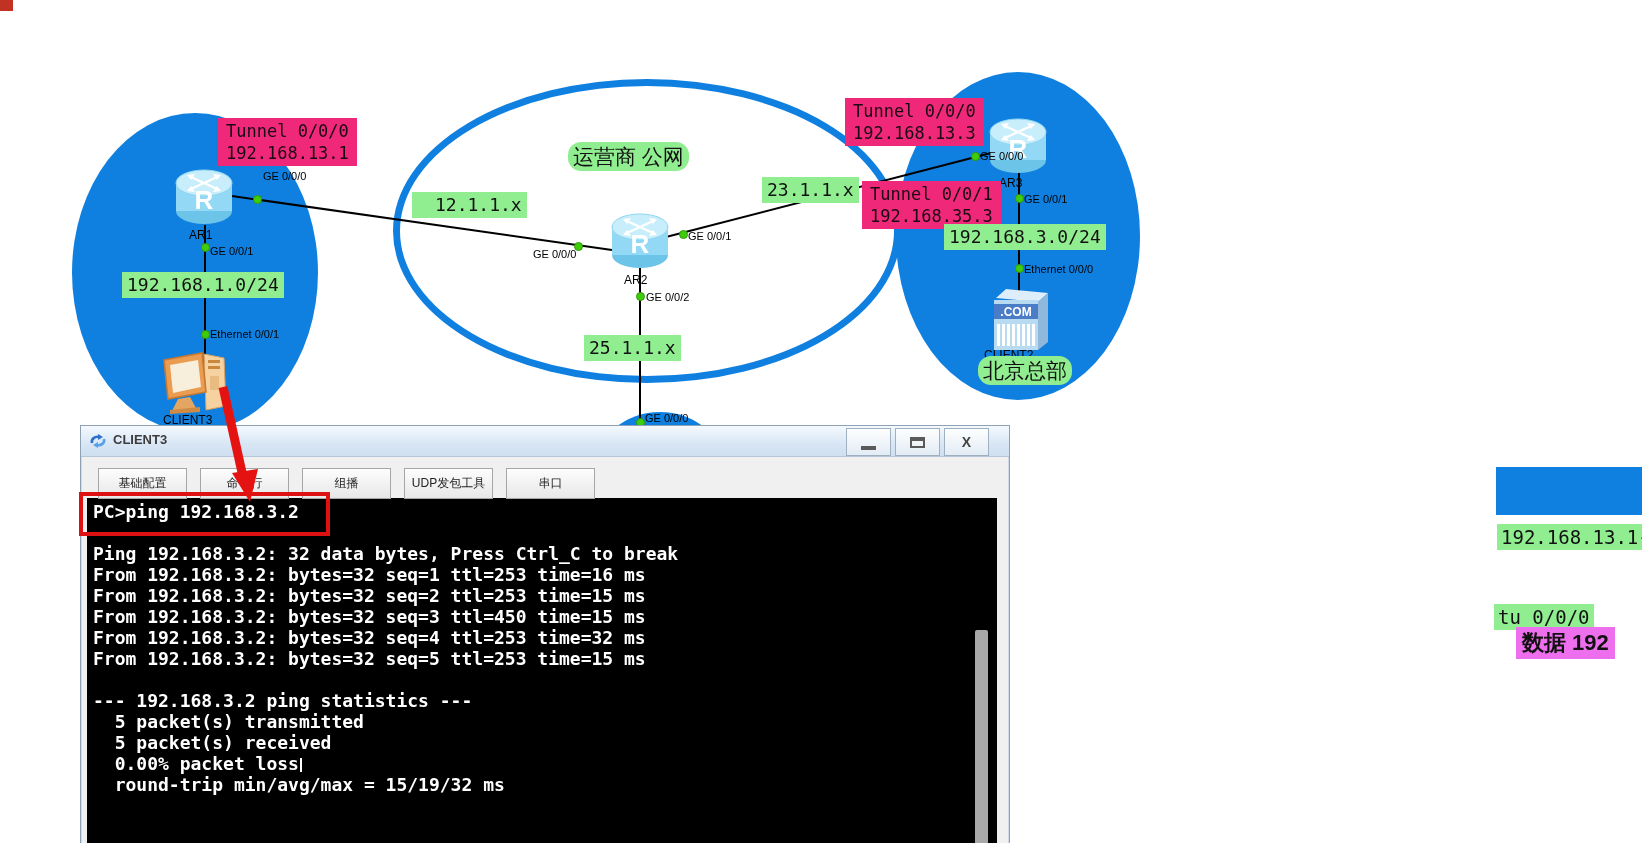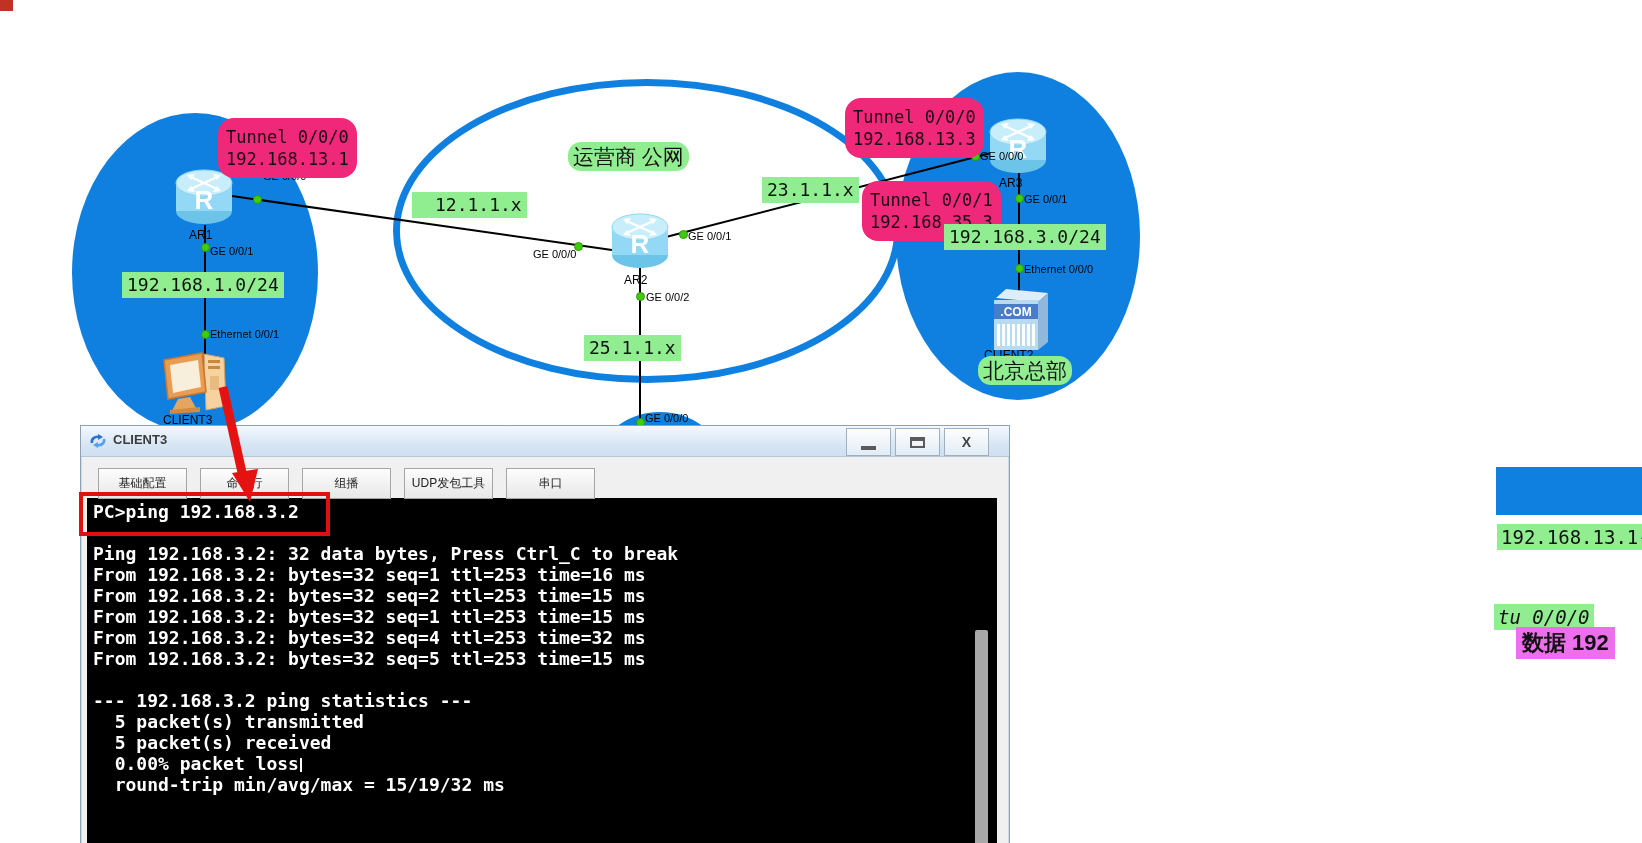--- a/index.html
+++ b/index.html
@@ -9,21 +9,21 @@
   .ellipse{position:absolute;border-radius:50%;}
   .ellipse.fill{background:var(--region-fill);}
   .ellipse.outline{background:#fff;border:7px solid var(--region-fill);}
   
   .netlabel{position:absolute;background:var(--green-bg);color:#111;
             font-family:"DejaVu Sans Mono",monospace;font-size:18px;line-height:24px;
             padding:1px 5px;white-space:nowrap;z-index:7;}
   .cjk{font-family:"Liberation Sans",sans-serif;font-size:21px;line-height:27px;border-radius:13px;}
   .tunnellabel{position:absolute;background:var(--pink-bg);color:#1a0a12;
             font-family:"DejaVu Sans Mono",monospace;font-size:17px;line-height:22px;
-            padding:8px 8px;white-space:nowrap;z-index:6;border-radius:16px;}
+            padding:2px 8px;white-space:nowrap;z-index:6;}
   .iflabel{position:absolute;color:#000;font-size:11px;font-weight:normal;
            white-space:nowrap;z-index:5;}
   .devlabel{position:absolute;color:#000;font-size:12px;z-index:5;white-space:nowrap;}
   .dot{position:absolute;width:9px;height:9px;border-radius:50%;
        background:var(--dot);border:1px solid #2f9a08;z-index:6;box-sizing:border-box;}
   .icon{position:absolute;z-index:4;}
   .links{position:absolute;left:0;top:0;z-index:3;}
   
   .side-rect{position:absolute;background:var(--region-fill);z-index:2;}
   .side-green{position:absolute;background:var(--green-bg);color:#111;
@@ -206,21 +206,21 @@
   <div class="netlabel" style="left:412px;top:192px;padding-left:23px;">12.1.1.x</div>
   <div class="netlabel" style="left:762px;top:177px;">23.1.1.x</div>
   <div class="netlabel" style="left:584px;top:335px;">25.1.1.x</div>
   <div class="netlabel" style="left:122px;top:272px;">192.168.1.0/24</div>
   <div class="netlabel" style="left:944px;top:224px;">192.168.3.0/24</div>
   <div class="netlabel cjk" style="left:568px;top:142px;">运营商 公网</div>
   <div class="netlabel cjk" style="left:978px;top:356px;">北京总部</div>
 
   <div class="side-rect" style="left:1496px;top:467px;width:160px;height:48px;"></div>
   <div class="side-green" style="left:1497px;top:524px;">192.168.13.1-</div>
-  <div class="side-green" style="left:1494px;top:604px;font-style:italic;">tu 0/0/0</div>
+  <div class="side-green" style="left:1494px;top:604px;">tu 0/0/0</div>
   <div class="side-magenta" style="left:1516px;top:627px;">数据 192</div>
 
   <div class="win">
     <div class="titlebar">
       <svg class="title-ico" viewBox="0 0 18 18">
         <path d="M3 11 C2 7 6 4 10 5" stroke="#2e6fd0" stroke-width="2.6" fill="none"></path>
         <polygon points="9,2 14,5 9,8" fill="#2e6fd0"></polygon>
         <path d="M15 7 C16 11 12 14 8 13" stroke="#58a0e8" stroke-width="2.6" fill="none"></path>
         <polygon points="9,10 4,13 9,16" fill="#58a0e8"></polygon>
       </svg>
@@ -244,21 +244,21 @@
       <div class="tab">UDP发包工具</div>
       <div class="tab">串口</div>
     </div>
     <div class="terminal" id="terminal">
       <div class="scroll-thumb"></div>
     <div class="tline">PC&gt;ping 192.168.3.2</div>
         <div class="tline"></div>
         <div class="tline">Ping 192.168.3.2: 32 data bytes, Press Ctrl_C to break</div>
         <div class="tline">From 192.168.3.2: bytes=32 seq=1 ttl=253 time=16 ms</div>
         <div class="tline">From 192.168.3.2: bytes=32 seq=2 ttl=253 time=15 ms</div>
-        <div class="tline">From 192.168.3.2: bytes=32 seq=1 ttl=253 time=15 ms</div>
+        <div class="tline">From 192.168.3.2: bytes=32 seq=3 ttl=450 time=15 ms</div>
         <div class="tline">From 192.168.3.2: bytes=32 seq=4 ttl=253 time=32 ms</div>
         <div class="tline">From 192.168.3.2: bytes=32 seq=5 ttl=253 time=15 ms</div>
         <div class="tline"></div>
         <div class="tline">--- 192.168.3.2 ping statistics ---</div>
         <div class="tline">  5 packet(s) transmitted</div>
         <div class="tline">  5 packet(s) received</div>
         <div class="tline">  0.00% packet loss<span class="caret"></span></div>
         <div class="tline">  round-trip min/avg/max = 15/19/32 ms</div>
       </div>
   </div>

